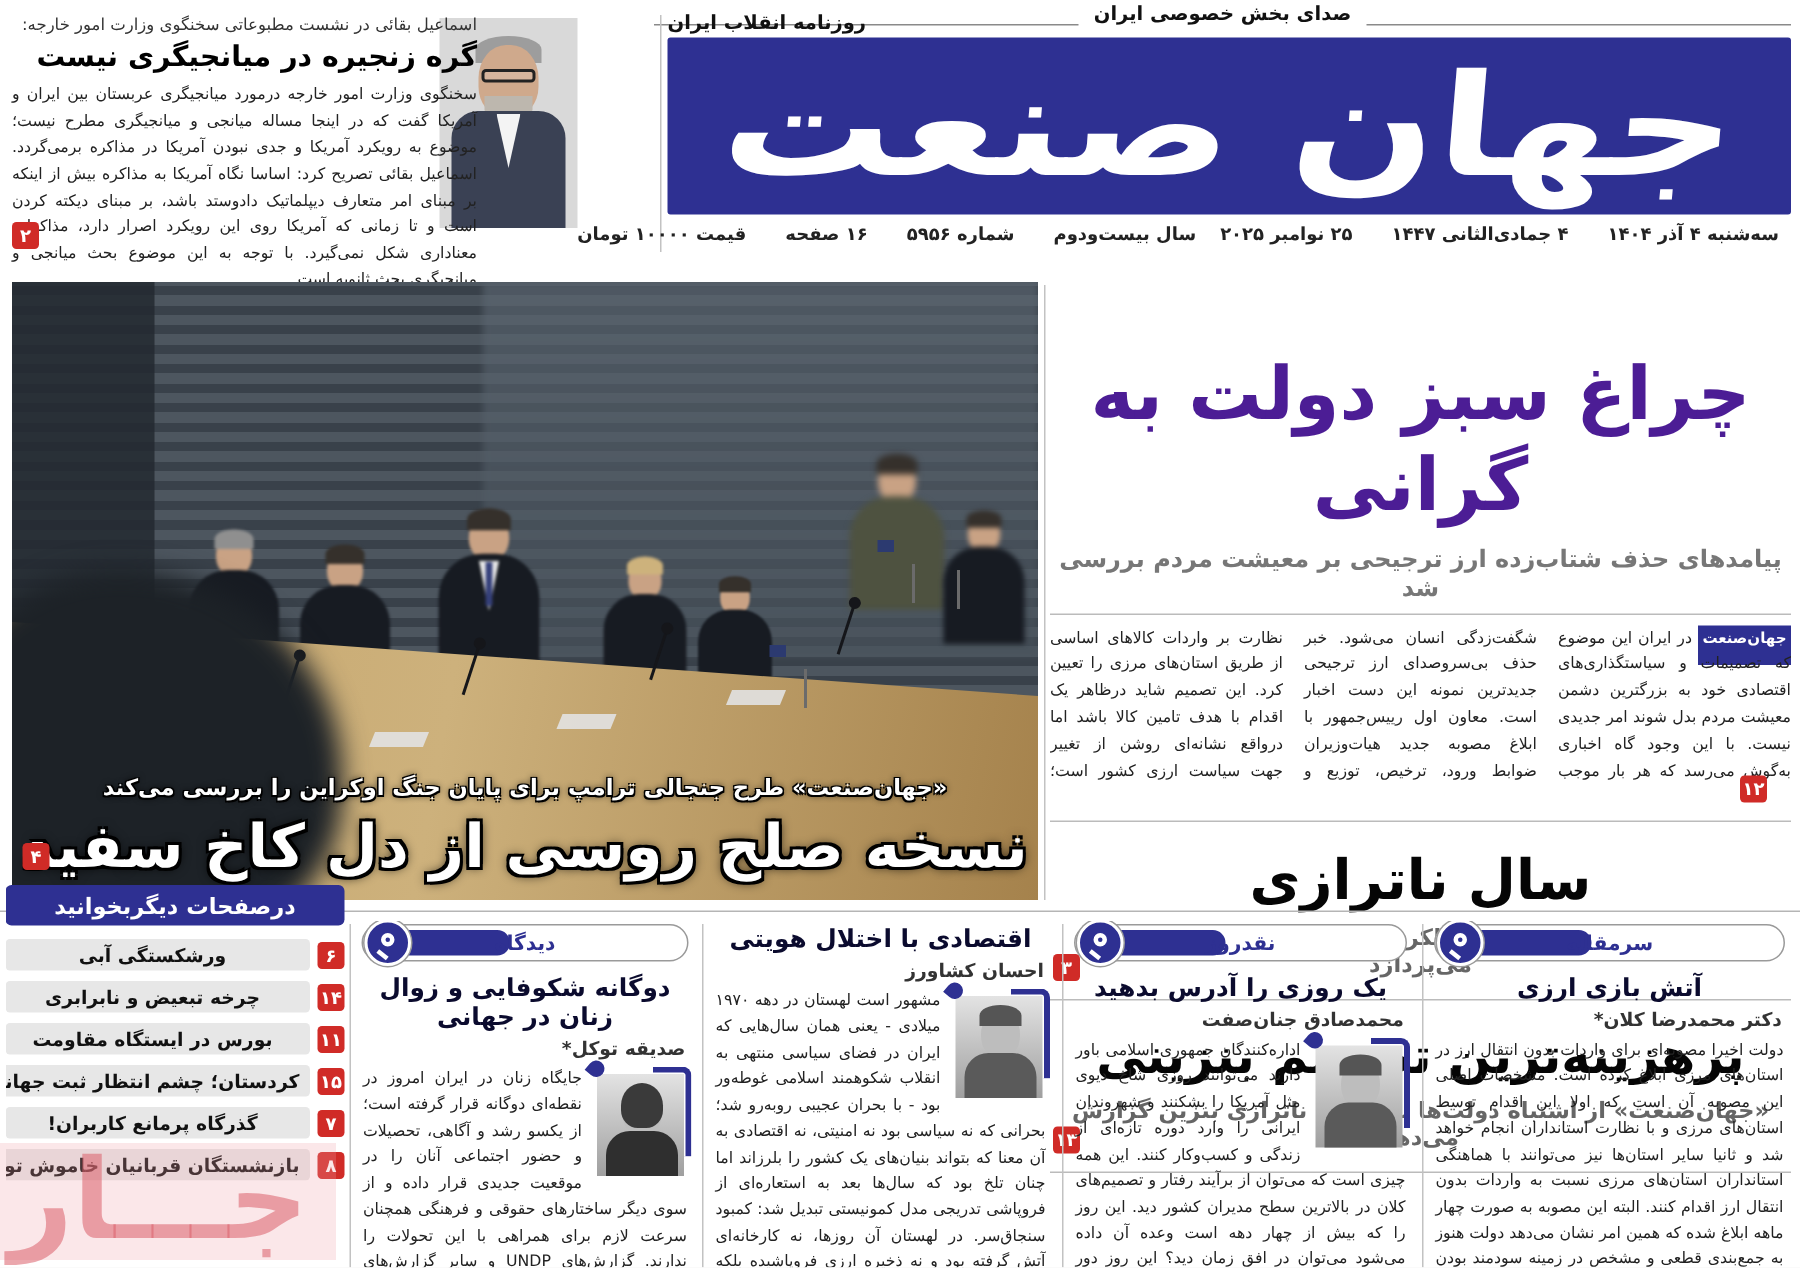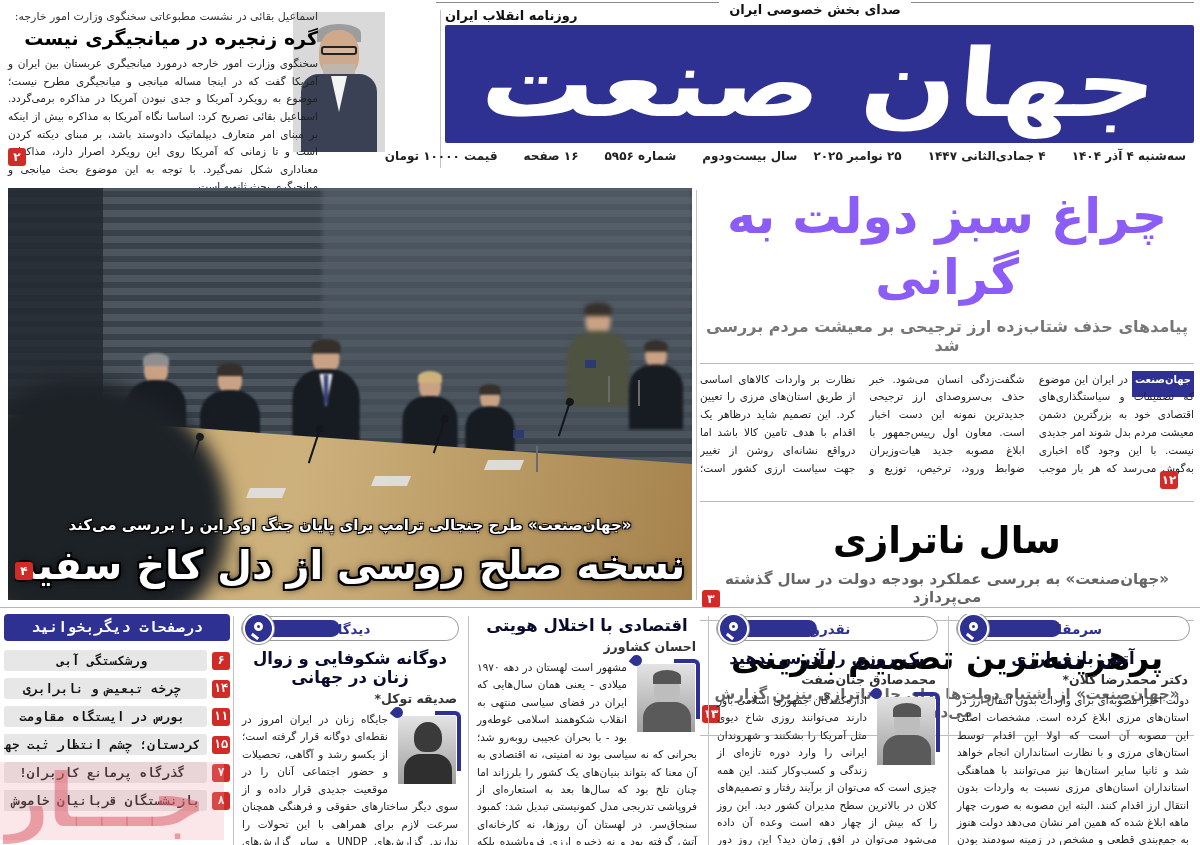--- a/index.html
+++ b/index.html
@@ -9,21 +9,21 @@
   
   .hline { flex:1; height:1px; background:#8a8a8a; }
   .vline { position:absolute; width:1px; background:#c2c2c2; }
   .rule  { position:absolute; height:1px; background:#b5b5b5; }
   .badge { display:inline-flex; align-items:center; justify-content:center;
            width:18px; height:18px; background:#d02b27; color:#fff; border-radius:3px;
            font-weight:bold; font-size:12px; flex:none; cursor:pointer; }
   .sq { display:inline-block; width:6px; height:6px; background:#d02b27; margin:0 5px; vertical-align:middle; }
 
   
-  .topbar { position:absolute; left:436px; top:2px; width:758px; display:flex; align-items:flex-start; gap:10px; }
+  .topbar { position:absolute; left:436px; top:2px; width:758px; display:flex; align-items:flex-end; gap:10px; }
   .topbar .slogan { font-size:13px; font-weight:bold; color:#111; white-space:nowrap; }
 
   
   .masthead { position:absolute; left:445px; top:8px; width:749px; }
   .mast-label { text-align:left; font-size:13px; font-weight:bold; color:#111; margin-bottom:2px; direction:rtl; }
   .logo-box { height:118px; background:#2e3092; border-radius:2px; overflow:hidden; position:relative; }
   .logo-text { position:absolute; inset:0; display:flex; align-items:center; justify-content:center;
                color:#fff; font-weight:bold; font-size:84px; transform:scale(1.35,1.12) skewX(-4deg); white-space:nowrap; }
   .dateline { display:flex; align-items:center; margin-top:6px; gap:8px; direction:rtl; }
   .dateline .grp { font-size:12px; font-weight:bold; color:#222; white-space:nowrap; }
@@ -71,21 +71,21 @@
   .fg-blob { position:absolute; left:-50px; bottom:-30px; width:270px; height:250px; background:#1d2227; border-radius:45% 55% 40% 40%; filter:blur(9px); }
   .caption { position:absolute; left:0; right:0; bottom:12px; text-align:center; direction:rtl; }
   .cap-kicker { font-size:15px; font-weight:bold; color:#fff; margin-bottom:8px;
       text-shadow:-1px -1px 0 #000,1px -1px 0 #000,-1px 1px 0 #000,1px 1px 0 #000,0 0 5px #000; }
   .cap-title { font-size:40px; font-weight:bold; color:#fff;
       text-shadow:-2px -2px 0 #000,2px -2px 0 #000,-2px 2px 0 #000,2px 2px 0 #000,0 0 8px #000; }
   .photo-badge { position:absolute; left:7px; bottom:20px; }
 
   
   .right-col { position:absolute; left:700px; top:186px; width:494px; height:416px; direction:rtl; }
-  .lead-title { text-align:center; font-size:49px; font-weight:bold; color:#8b5cf6; line-height:1.25; cursor:pointer; }
+  .lead-title { text-align:center; font-size:49px; font-weight:bold; color:#4c1d95; line-height:1.25; cursor:pointer;margin-top:46px; }
   .lead-sub { text-align:center; font-size:16px; font-weight:bold; color:#777; margin-top:8px; }
   .lead-hr { height:1px; background:#bbb; margin:8px 0 7px; }
   .lead-body-wrap { position:relative; }
   .lead-body { height:118px; overflow:hidden; column-count:3; column-gap:14px; column-fill:auto;
                font-size:10.5px; line-height:1.7; text-align:justify; color:#222; }
   .brand { background:#2e3092; color:#fff; font-weight:bold; padding:12px 3px; font-size:10px; }
   .lead-badge { position:absolute; left:460px; top:100px; }
   .sec-block { position:relative; text-align:center; padding:10px 0 6px; }
   .sec-title-lg { font-size:37px; font-weight:bold; color:#050505; cursor:pointer; }
   .sec-title-md { font-size:33px; font-weight:bold; color:#050505; cursor:pointer; }
@@ -107,21 +107,21 @@
   .thumb .frame { position:absolute; right:-3px; top:-3px; width:26px; height:60px; border-right:4px solid #2e3092; border-top:4px solid #2e3092; border-radius:0 6px 0 0; }
   .thumb .pic { position:absolute; inset:2px; background:linear-gradient(180deg,#e3e3e3,#9f9f9f); overflow:hidden; }
   .thumb .fhead { position:absolute; left:17px; top:10px; width:26px; height:32px; background:#bdbdbd; border-radius:48%; }
   .thumb .fhead::before { content:""; position:absolute; left:-1px; top:-4px; width:28px; height:14px; background:#555; border-radius:50% 50% 0 0; }
   .thumb .fbody { position:absolute; left:6px; top:38px; width:48px; height:32px; background:#5a5a5a; border-radius:16px 16px 0 0; }
   .thumb.woman .fhead::before { height:30px; border-radius:50% 50% 40% 40%; background:#3a3a3a; }
   .thumb.woman .fbody { background:#2f2f2f; }
   .thumb .pin { position:absolute; left:-4px; top:-7px; width:11px; height:11px; background:#2e3092; border-radius:50% 50% 50% 0; transform:rotate(40deg); }
 
   
-  .sidebar { position:absolute; left:4px; top:614px; width:226px; height:197px; direction:rtl; overflow:hidden;font-family:Liberation Mono, monospace; }
+  .sidebar { position:absolute; left:4px; top:590px; width:226px; height:197px; direction:rtl; overflow:hidden; }
   .side-head { height:27px; background:#2e3092; color:#fff; font-weight:bold; font-size:15px;
                display:flex; align-items:center; justify-content:center; border-radius:4px; cursor:default; }
   .side-list { margin-top:9px; display:flex; flex-direction:column; gap:7px; }
   .side-item { display:flex; align-items:center; gap:5px; height:21px; cursor:pointer; }
   .side-item .stripe { flex:1; height:21px; background:#e7e7e7; border-radius:3px; display:flex; align-items:center;justify-content:center; }
   .side-item .lbl { font-size:12.5px; font-weight:bold; color:#111; padding-right:7px; white-space:nowrap; }
 
   .watermark { position:absolute; left:-12px; top:762px; font-size:74px; font-weight:bold;
                color:rgba(219,95,105,.55); background:rgba(238,160,168,.25); padding:0 18px; line-height:1.05;
                pointer-events:none; direction:rtl; }

